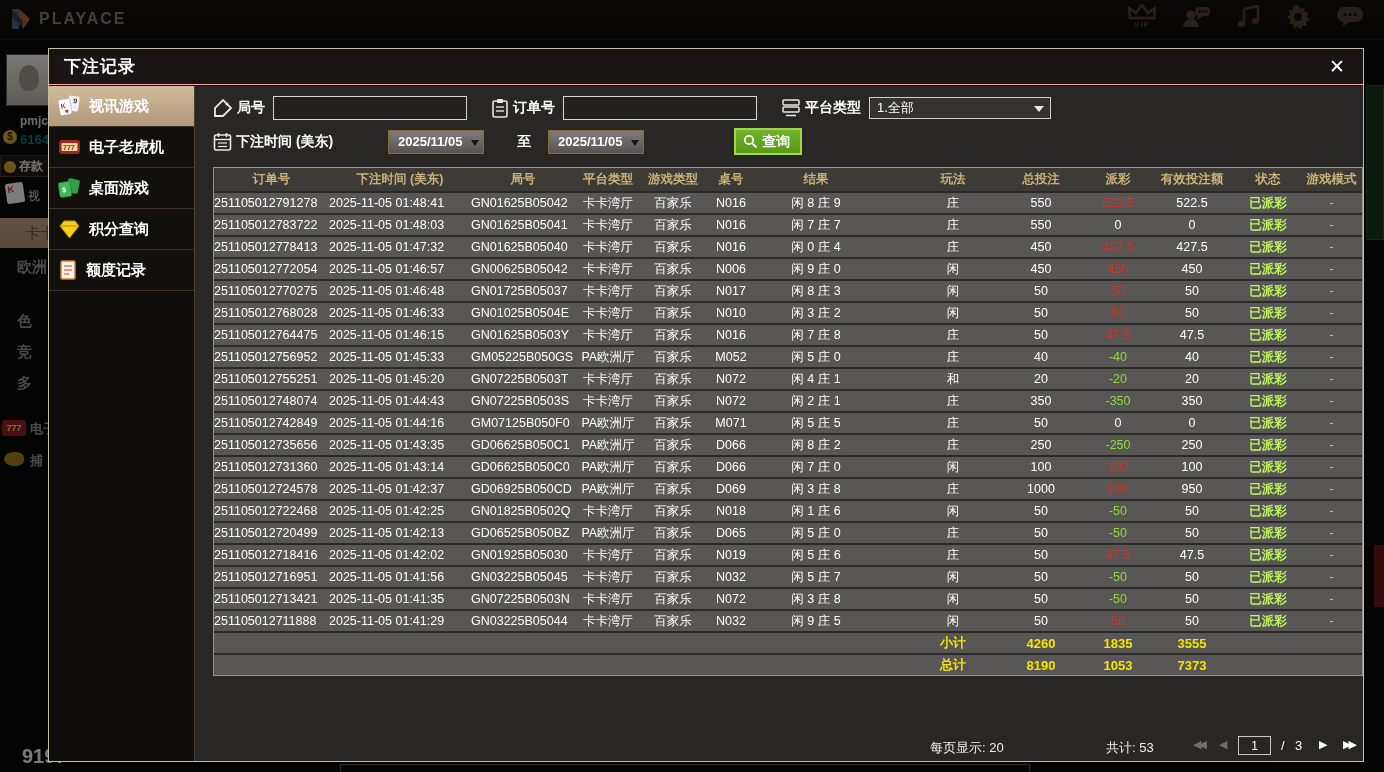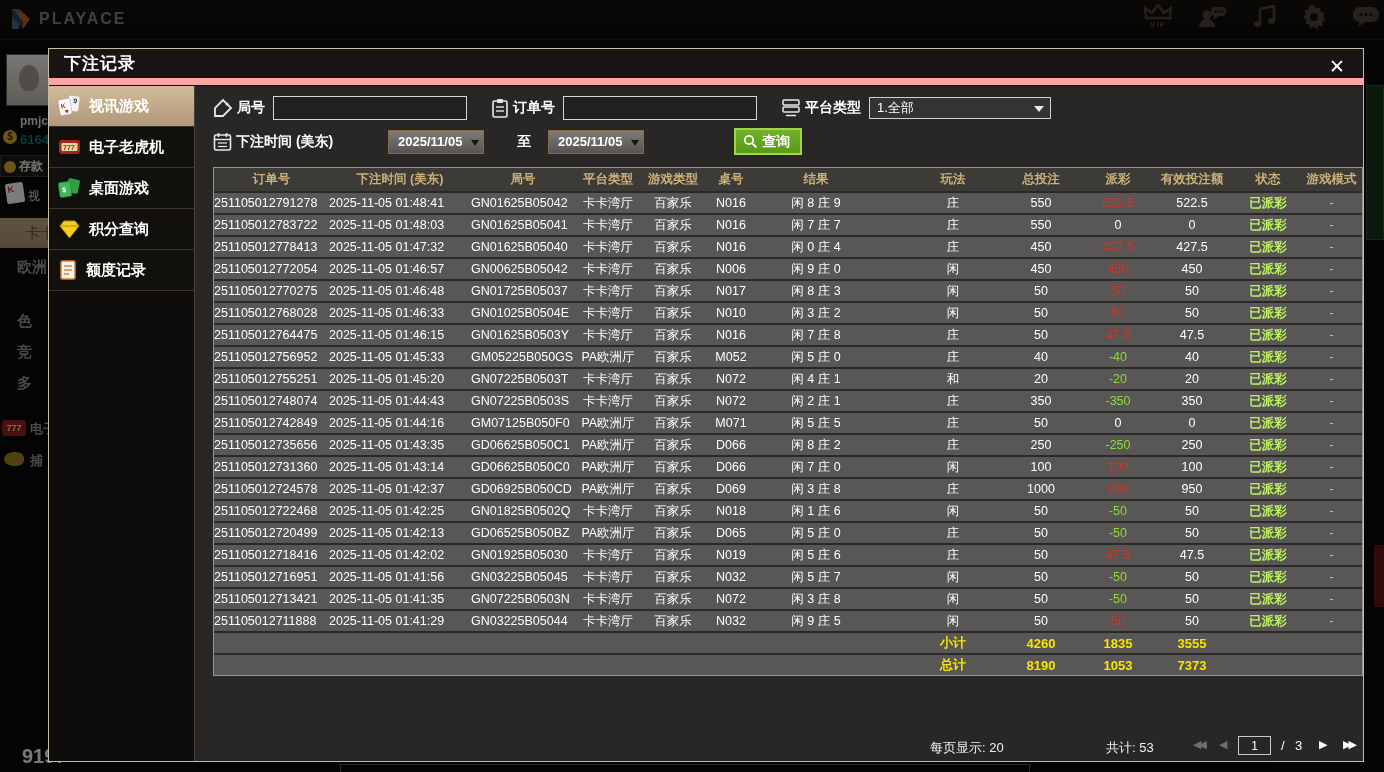--- a/index.html
+++ b/index.html
@@ -4,21 +4,21 @@
 <style>
   * { margin:0; padding:0; box-sizing:border-box; }
   html,body { width:1384px; height:772px; overflow:hidden; }
   body { position:relative; background:#0a0908; font-family:"Liberation Sans", sans-serif; }
 
   
   .topbar { position:absolute; left:0; top:0; width:100%; height:40px;
     background:linear-gradient(#15120f,#0b0a08); border-bottom:1px solid #1d1812; z-index:1; }
   .logo { position:absolute; left:10px; top:7px; display:flex; align-items:center; gap:7px; }
   .logo-text { color:#7e7c78; font-size:16px; font-weight:bold; letter-spacing:2px; font-variant:small-caps; }
-  .top-icons { position:absolute; right:4px; top:4px; display:flex; gap:26px; align-items:center; }
+  .top-icons { position:absolute; right:20px; top:4px; display:flex; gap:26px; align-items:center; }
   .top-icons svg { display:block; }
   .vip-wrap { display:flex; flex-direction:column; align-items:center; }
   .vip-label { font-size:8px; color:#4b4034; font-weight:bold; letter-spacing:1px; margin-top:-2px; }
 
   
   .bg-layer { position:absolute; inset:40px 0 0 0; z-index:1; }
   .avatar { position:absolute; left:6px; top:14px; width:44px; height:52px;
     background:linear-gradient(#e8e4dd,#b7b2a9); border:1px solid #555; }
   .avatar::after { content:''; position:absolute; left:12px; top:10px; width:20px; height:26px;
     border-radius:50% 50% 45% 45%; background:#9a948b; }
@@ -48,21 +48,21 @@
     border-top:1px solid #585146; border-left:1px solid #585146; border-right:1px solid #58514e; }
   .bg-green-card { position:absolute; right:0px; top:45px; width:18px; height:155px;
     background:#16301a; border:1px solid #2d4d2f; }
   .bg-red-tag { position:absolute; right:0px; top:505px; width:10px; height:62px; background:#5e1413; }
 
   .overlay { position:absolute; inset:0; background:rgba(0,0,0,0.48); z-index:5; }
 
   
   .modal { position:absolute; left:48px; top:48px; width:1316px; height:714px; z-index:10;
     background:#14110e; border:1px solid #c6bca8; }
-  .modal-header { height:36px; background:#191512; border-bottom:7px solid #fca5a5;
+  .modal-header { height:36px; background:#191512; border-bottom:1px solid #fca5a5;
     display:flex; align-items:center; }
   .modal-title { color:#ffffff; font-size:17px; font-weight:bold; padding-left:15px; letter-spacing:1px; }
   .close-btn { position:absolute; right:14px; top:6px; width:24px; height:24px; color:#fff;
     font-size:19px; line-height:24px; text-align:center; cursor:pointer; }
 
   
   .left-col { position:absolute; left:0; top:37px; bottom:0; width:145px; background:#0f0d0b; }
   .tab { height:41px; display:flex; align-items:center; gap:7px; padding-left:8px;
     background:#11100d; border-bottom:1px solid #3a332b; color:#fff; font-size:15px; font-weight:bold;
     cursor:pointer; position:relative; }

